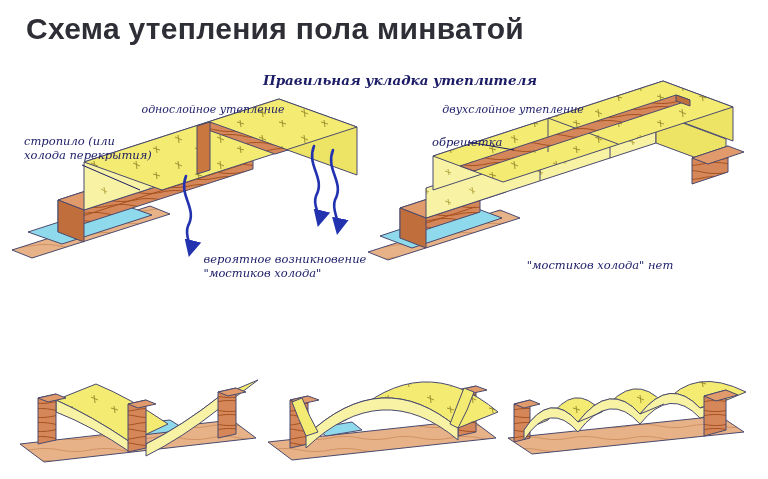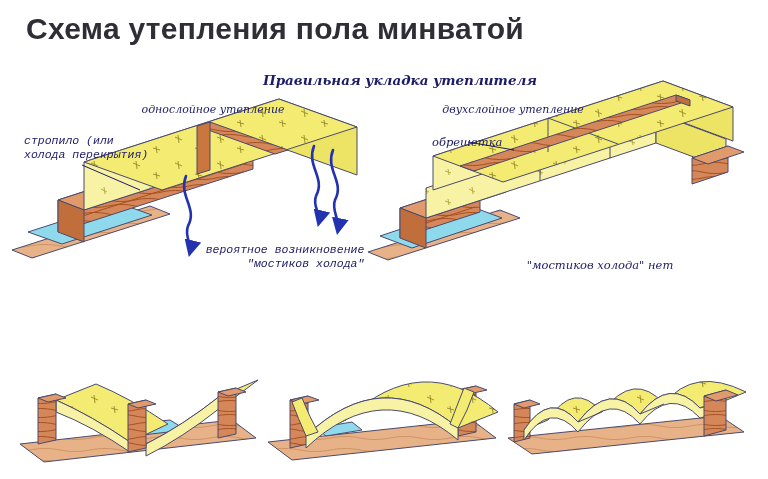--- a/index.html
+++ b/index.html
@@ -4,21 +4,21 @@
 <style>
   html,body{margin:0;padding:0;background:#ffffff;}
   .canvas{position:relative;width:768px;height:479px;background:#ffffff;overflow:hidden;
           font-family:"DejaVu Serif",serif;}
   .title{position:absolute;left:26px;top:12px;font-family:"Liberation Sans",sans-serif;
          font-weight:700;font-size:30px;color:#2e2e36;letter-spacing:.3px;}
   .lbl{position:absolute;color:#1b1b66;font-style:italic;font-size:11px;white-space:nowrap;}
   .lbl.center{transform:translateX(-50%);}
   .lbl.bold{font-weight:700;font-size:13.5px;}
   .lbl.small{font-size:11.5px;line-height:14px;}
-  .lbl .ln{display:block;font-family:Liberation Mono, monospace;}
+  .lbl .ln{display:block;}
   svg.scene{position:absolute;left:0;top:0;}
   .arr{stroke:#2333b0;stroke-width:2.6;fill:none;stroke-linecap:round;marker-end:url(#ah);}
   .leader{stroke:#1b1b66;stroke-width:1;fill:none;}
   .joint{stroke:#4a4a6e;stroke-width:1;fill:none;}
   .grain{stroke:#a5511f;stroke-width:1;fill:none;}
 </style>
 </head>
 <body>
 
 <div class="canvas">
@@ -135,21 +135,21 @@
 
   <div class="lbl center" style="left:513px;top:103px">двухслойное утепление</div>
 
   <div class="lbl small" style="left:24px;top:134px">
     <span class="ln">стропило (или</span>
     <span class="ln">холода перекрытия)</span>
   </div>
 
   <div class="lbl small" style="left:432px;top:135px">обрешетка</div>
 
-  <div class="lbl small center" style="left:285px;top:243px;text-align:right">
+  <div class="lbl small center" style="left:285px;top:252px;text-align:left">
     <span class="ln">вероятное возникновение</span>
     <span class="ln">"мостиков холода"</span>
   </div>
 
   <div class="lbl small center" style="left:600px;top:258px">"мостиков холода" нет</div>
 
 
 </div>
 
 </body></html>

